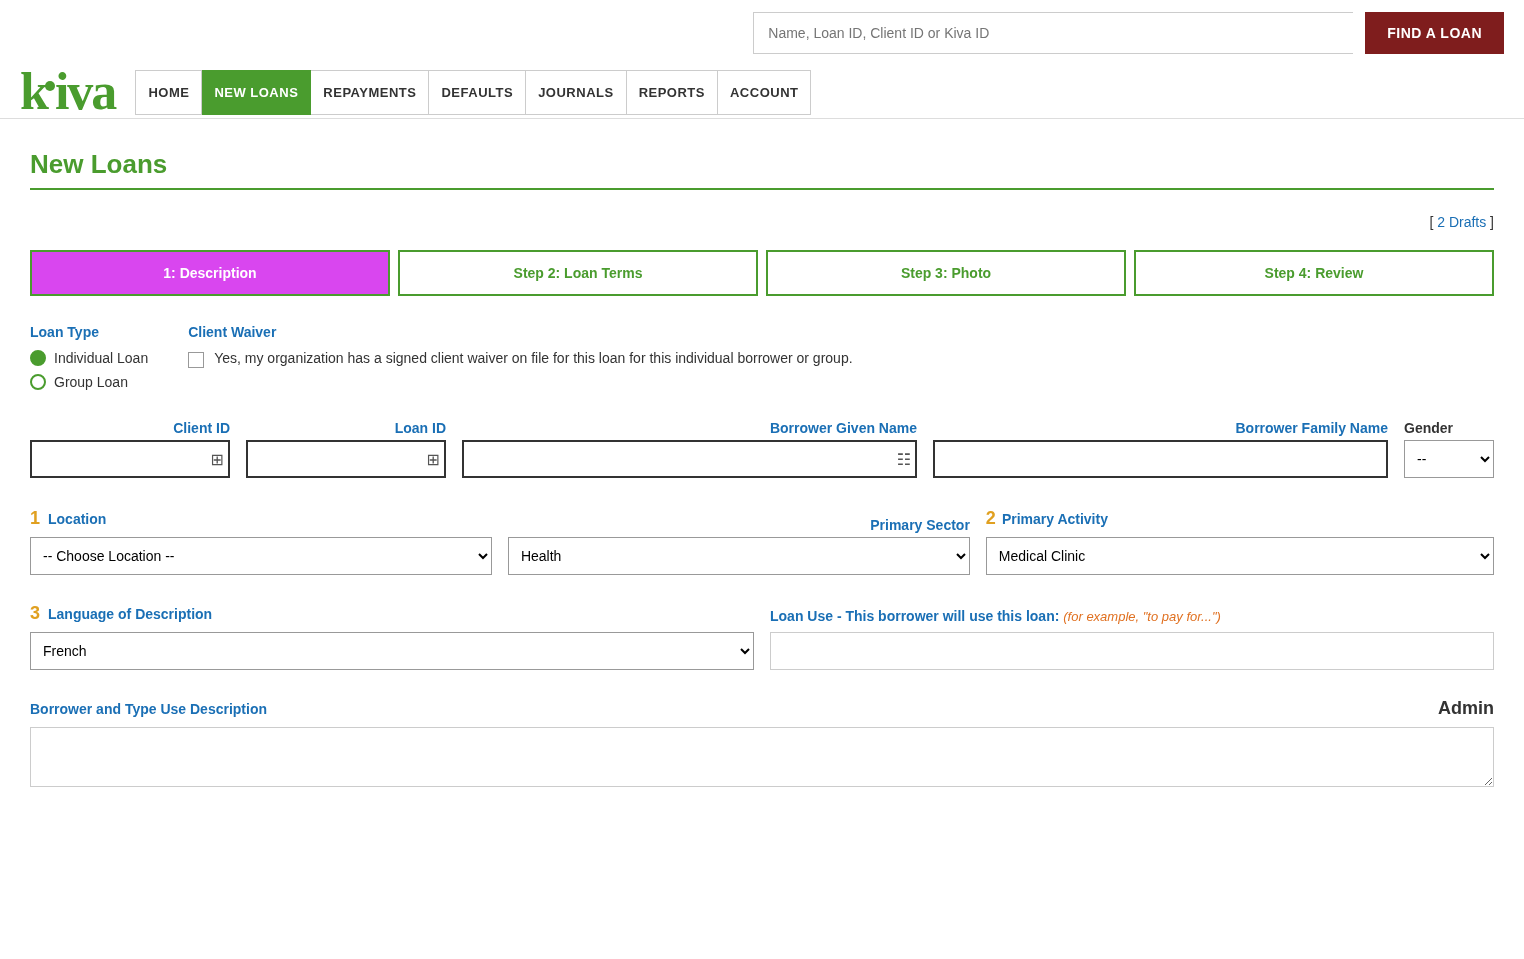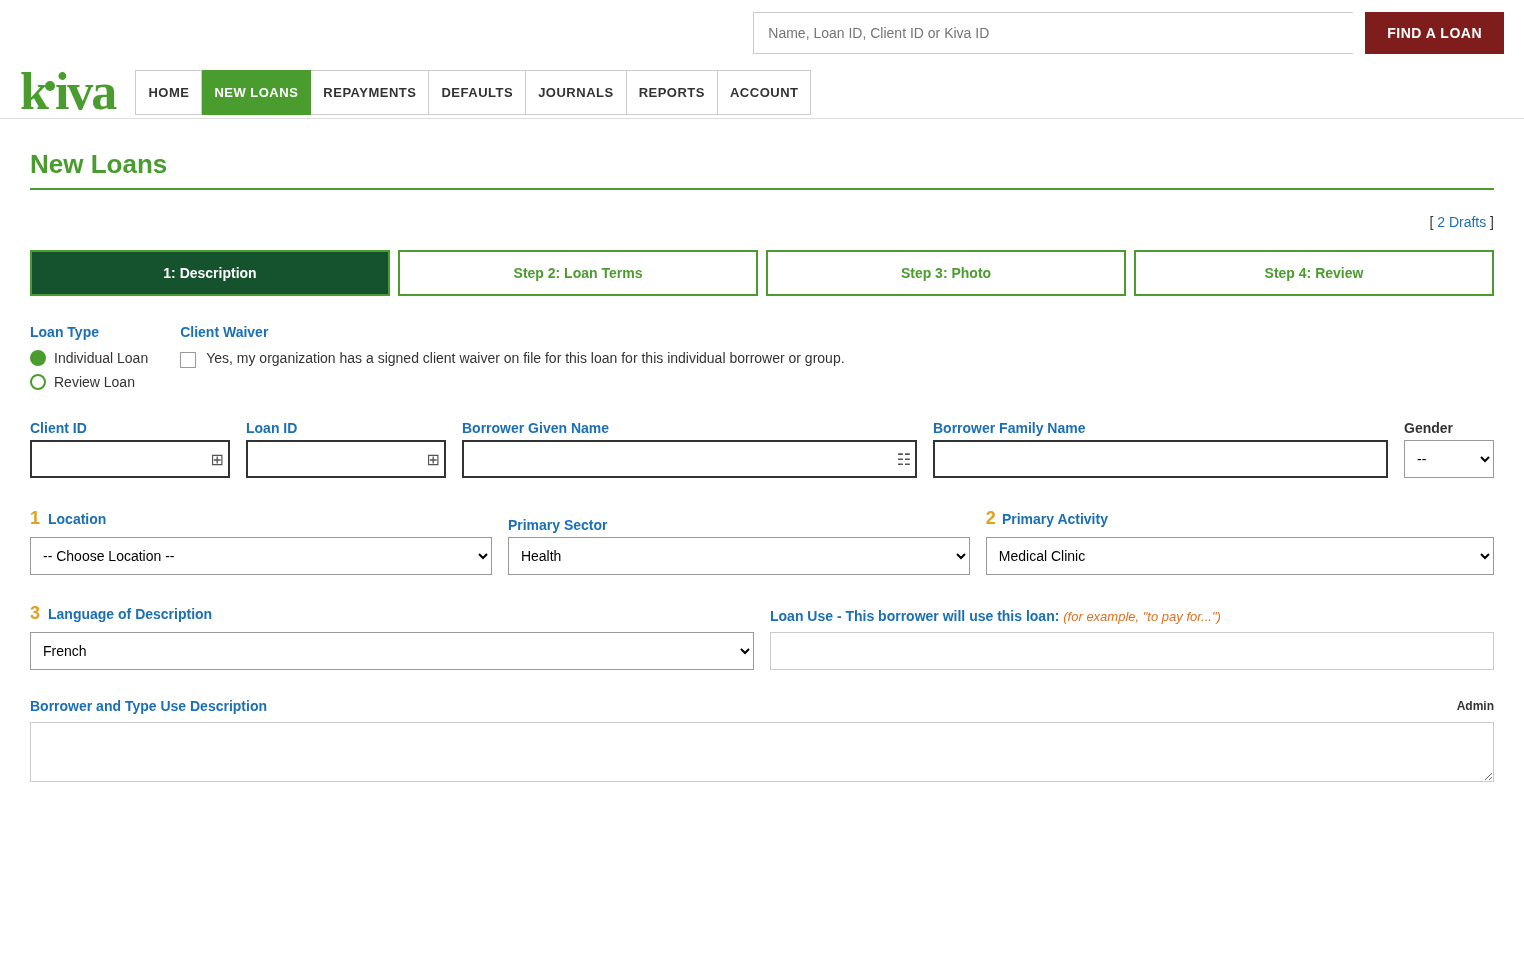--- a/index.html
+++ b/index.html
@@ -127,28 +127,28 @@
       border: 2px solid #4a9c2e;
       background: #fff;
       color: #4a9c2e;
       font-size: 14px;
       font-weight: bold;
       cursor: pointer;
       margin-right: 8px;
     }
     .step-btn:last-child { margin-right: 0; }
     .step-btn.active {
-      background: #14532d;
+      background: #d946ef;
       color: #fff;
     }
 
     
     .section-two-col {
       display: flex;
-      gap: 32px;
+      gap: 40px;
       margin-bottom: 30px;
     }
     .loan-type-section { flex: 0 0 auto; }
     .client-waiver-section { flex: 1; }
 
     .section-label {
       color: #1a6fb5;
       font-weight: bold;
       font-size: 14px;
       margin-bottom: 10px;
@@ -187,20 +187,21 @@
       grid-template-columns: 200px 200px 1fr 1fr auto;
       gap: 16px;
       margin-bottom: 30px;
       align-items: end;
     }
     .field-group { display: flex; flex-direction: column; gap: 4px; }
     .field-label {
       color: #1a6fb5;
       font-weight: bold;
       font-size: 14px;
+      text-align: right;
     }
     .field-label-plain {
       font-weight: bold;
       font-size: 14px;
       color: #333;
     }
     .text-input {
       height: 38px;
       border: 2px solid #333;
       padding: 0 8px;
@@ -302,21 +303,21 @@
       width: 100%;
       height: 60px;
       border: 1px solid #ccc;
       padding: 8px;
       font-size: 14px;
       outline: none;
       resize: vertical;
     }
     .admin-label {
       font-weight: bold;
-      font-size: 12px;
+      font-size: 18px;
       color: #333;
     }
   </style>
 </head>
 <body>
 
 <div class="header-top">
   <input class="search-bar" type="text" placeholder="Name, Loan ID, Client ID or Kiva ID" style="">
   <button class="find-loan-btn">FIND A LOAN</button>
 </div>
@@ -356,21 +357,21 @@
   <div class="section-two-col">
     <div class="loan-type-section">
       <div class="section-label">Loan Type</div>
       <div class="radio-group">
         <label class="radio-item">
           <span class="radio-circle filled"></span>
           <span>Individual Loan</span>
         </label>
         <label class="radio-item">
           <span class="radio-circle"></span>
-          <span>Review Loan</span>
+          <span>Group Loan</span>
         </label>
       </div>
     </div>
     <div class="client-waiver-section">
       <div class="section-label">Client Waiver</div>
       <div class="waiver-checkbox-row">
         <div class="waiver-checkbox"></div>
         <span>Yes, my organization has a signed client waiver on file for this loan for this individual borrower or group.</span>
       </div>
     </div>

